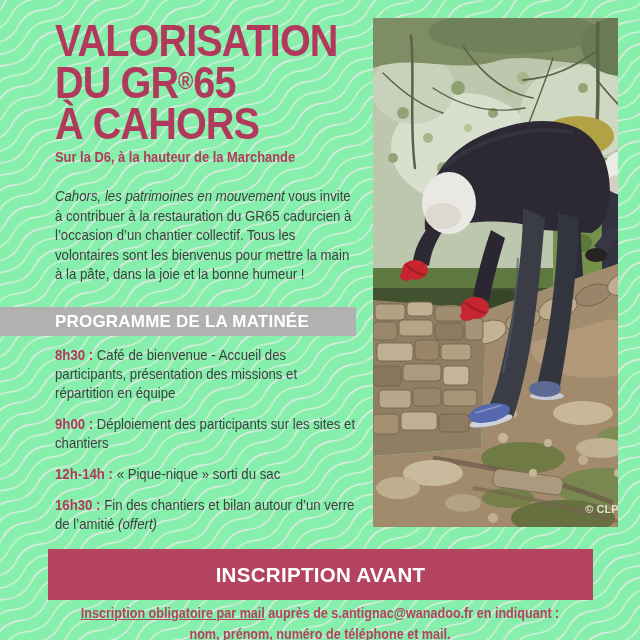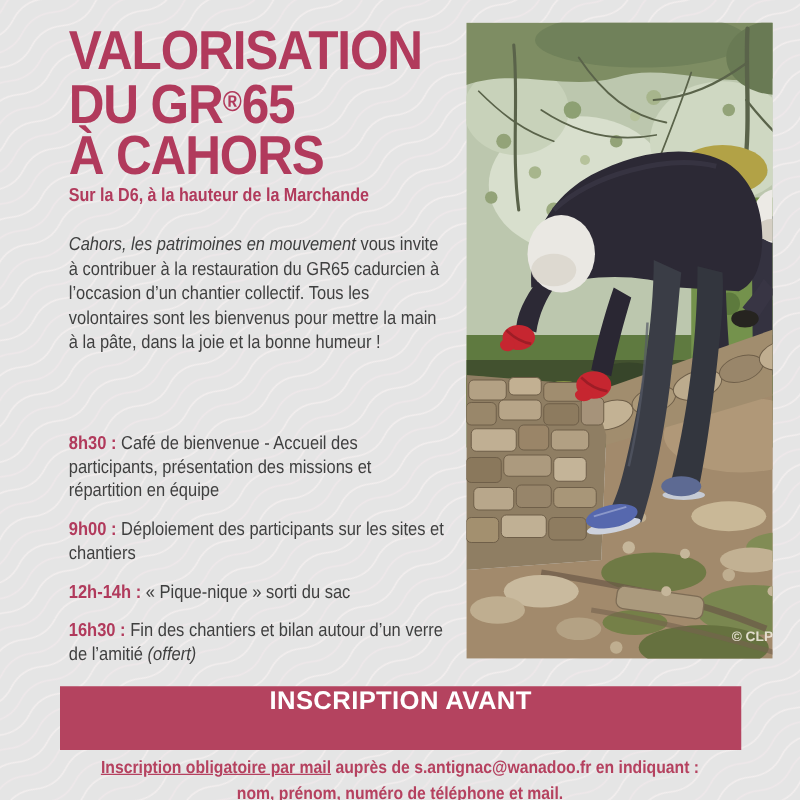--- a/index.html
+++ b/index.html
@@ -1,17 +1,17 @@
 <!DOCTYPE html>
 <html><head>
 <meta charset="utf-8">
 <style>
   html,body{margin:0;padding:0;background:#888;}
   .flyer{
-    position:relative;width:640px;height:640px;overflow:hidden;background:#e5e5e5;
+    position:relative;width:640px;height:640px;overflow:hidden;background:#86efac;
     font-family:"Liberation Sans",sans-serif;
   }
   .bg-pattern{position:absolute;left:0;top:0;z-index:0;}
   .layer{position:absolute;z-index:1;}
 
   .title{
     left:55px;top:20px;color:#b13a5c;font-weight:bold;font-size:44px;line-height:41px;
     letter-spacing:-1px;transform:scaleX(0.9);transform-origin:left top;white-space:nowrap;
   }
   .title .reg{font-size:23px;vertical-align:9px;letter-spacing:0;}
@@ -31,21 +31,21 @@
   }
   .schedule{
     left:55px;top:345px;width:345px;color:#3f3f3f;font-size:15px;line-height:19px;
     transform:scaleX(0.88);transform-origin:left top;
   }
   .schedule .item{margin-bottom:12px;}
   .schedule .time{color:#b13a5c;font-weight:bold;}
   .schedule i{font-style:italic;}
   .banner{
     left:48px;top:549px;width:545px;height:51px;background:#b4435f;color:#ffffff;
-    display:flex;flex-direction:column;align-items:center;
+    display:flex;flex-direction:column;justify-content:center;align-items:center;
     font-weight:bold;font-size:20.5px;line-height:24px;letter-spacing:0.3px;text-align:center;
   }
   .footer{
     left:0;top:603px;width:640px;text-align:center;color:#b5415f;font-weight:bold;
     font-size:14px;line-height:21px;transform:scaleX(0.9);transform-origin:center top;
   }
   .footer .u{text-decoration:underline;}
   .photo{left:373px;top:18px;width:245px;height:509px;overflow:hidden;}
 </style>
 </head>
@@ -66,20 +66,23 @@
   <div class="layer title">
     <div>VALORISATION</div>
     <div><span>DU GR</span><span class="reg">®</span><span>65</span></div>
     <div>À CAHORS</div>
   </div>
 
   <div class="layer subtitle">Sur la D6, à la hauteur de la Marchande</div>
 
   <p class="layer intro" style="margin:0;"><i>Cahors, les patrimoines en mouvement</i> <span>vous invite à contribuer à la restauration du GR65 cadurcien à l’occasion d’un chantier collectif. Tous les volontaires sont les bienvenus pour mettre la main à la pâte, dans la joie et la bonne humeur !</span></p>
 
+  <div class="layer program-bar">
+    <span>PROGRAMME DE LA MATINÉE</span>
+  </div>
 
   <div class="layer schedule">
     <div class="item"><span class="time">8h30 :</span> <span>Café de bienvenue - Accueil des participants, présentation des missions et répartition en équipe</span></div>
     <div class="item"><span class="time">9h00 :</span> <span>Déploiement des participants sur les sites et chantiers</span></div>
     <div class="item"><span class="time">12h-14h :</span> <span>« Pique-nique » sorti du sac</span></div>
     <div class="item"><span class="time">16h30 :</span> <span>Fin des chantiers et bilan autour d’un verre de l’amitié</span> <i>(offert)</i></div>
   </div>
 
   <div class="layer photo">
     <svg width="267" height="509" viewBox="0 0 267 509">

